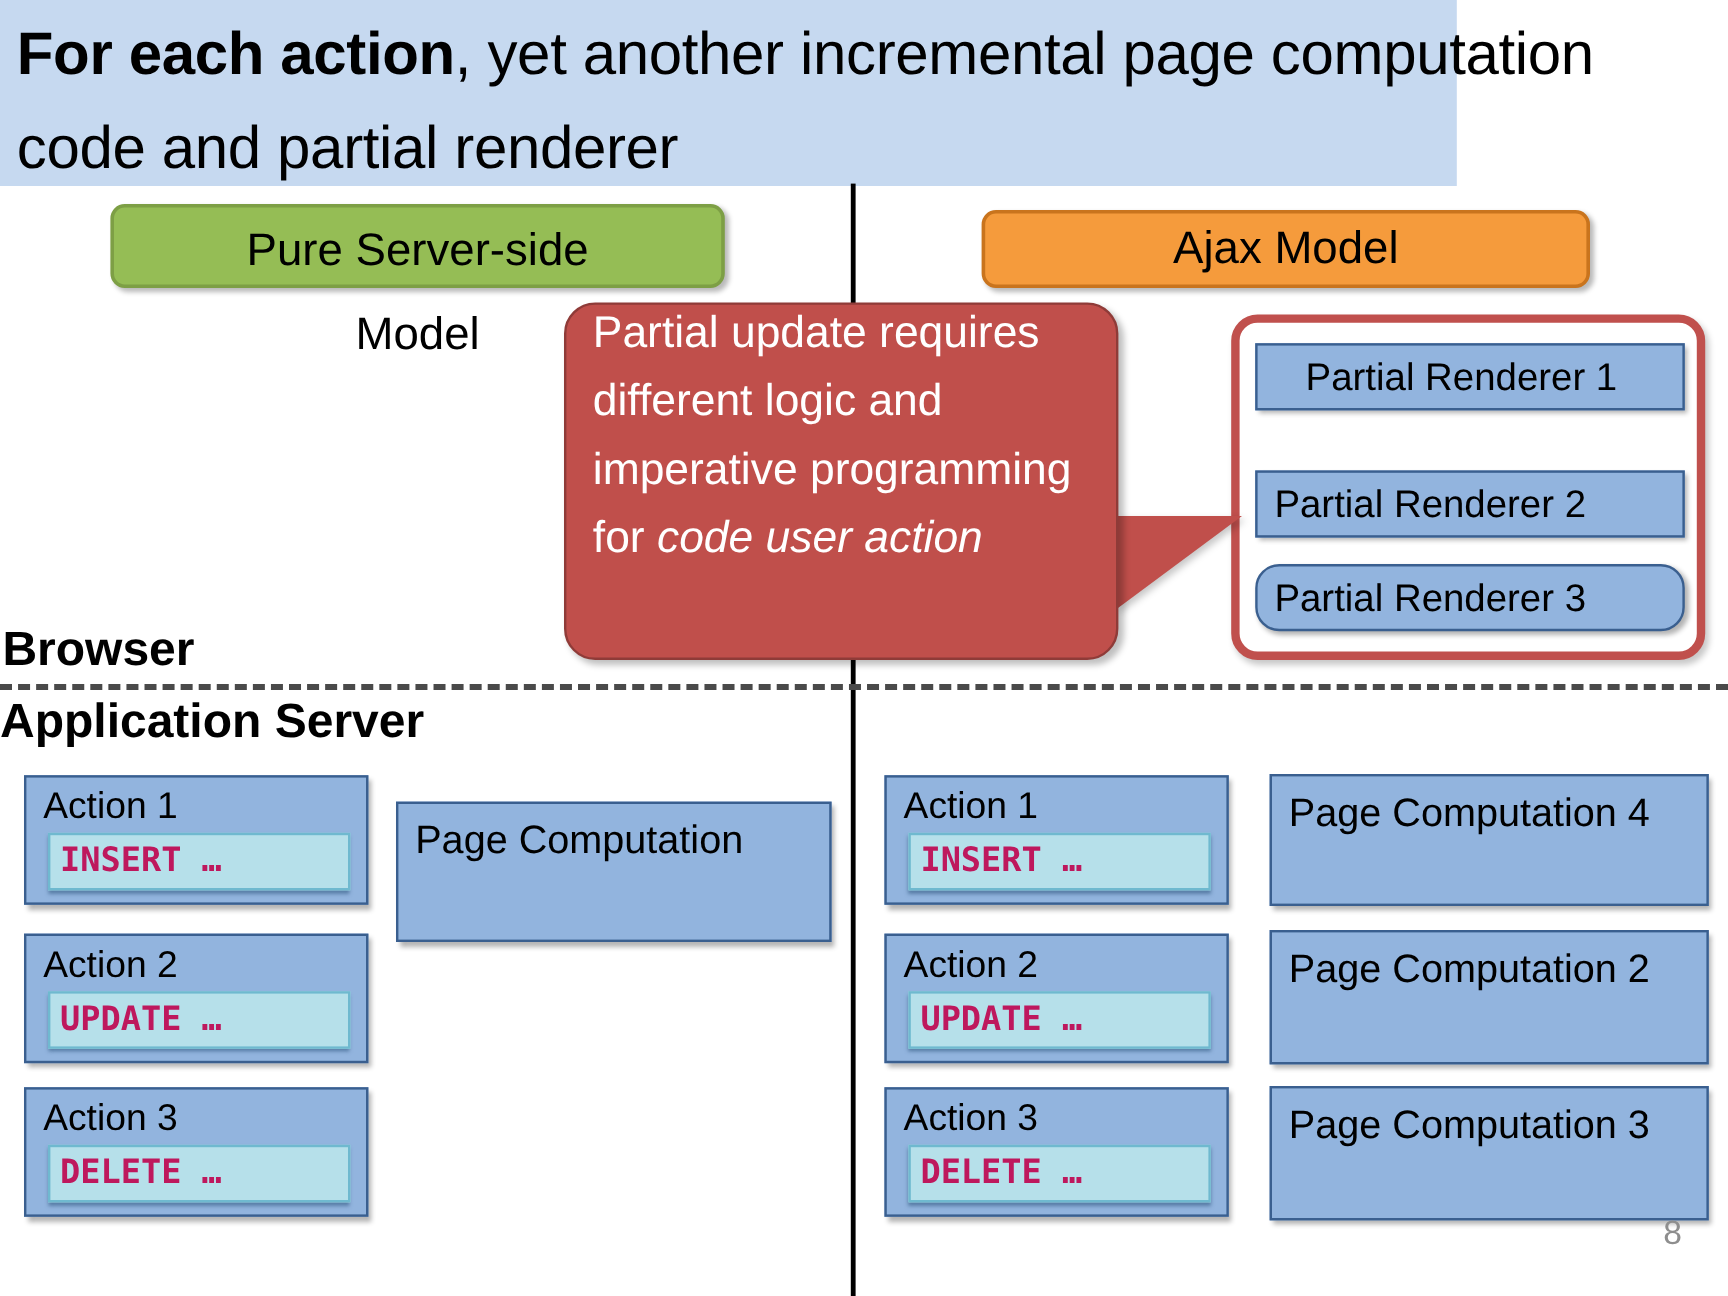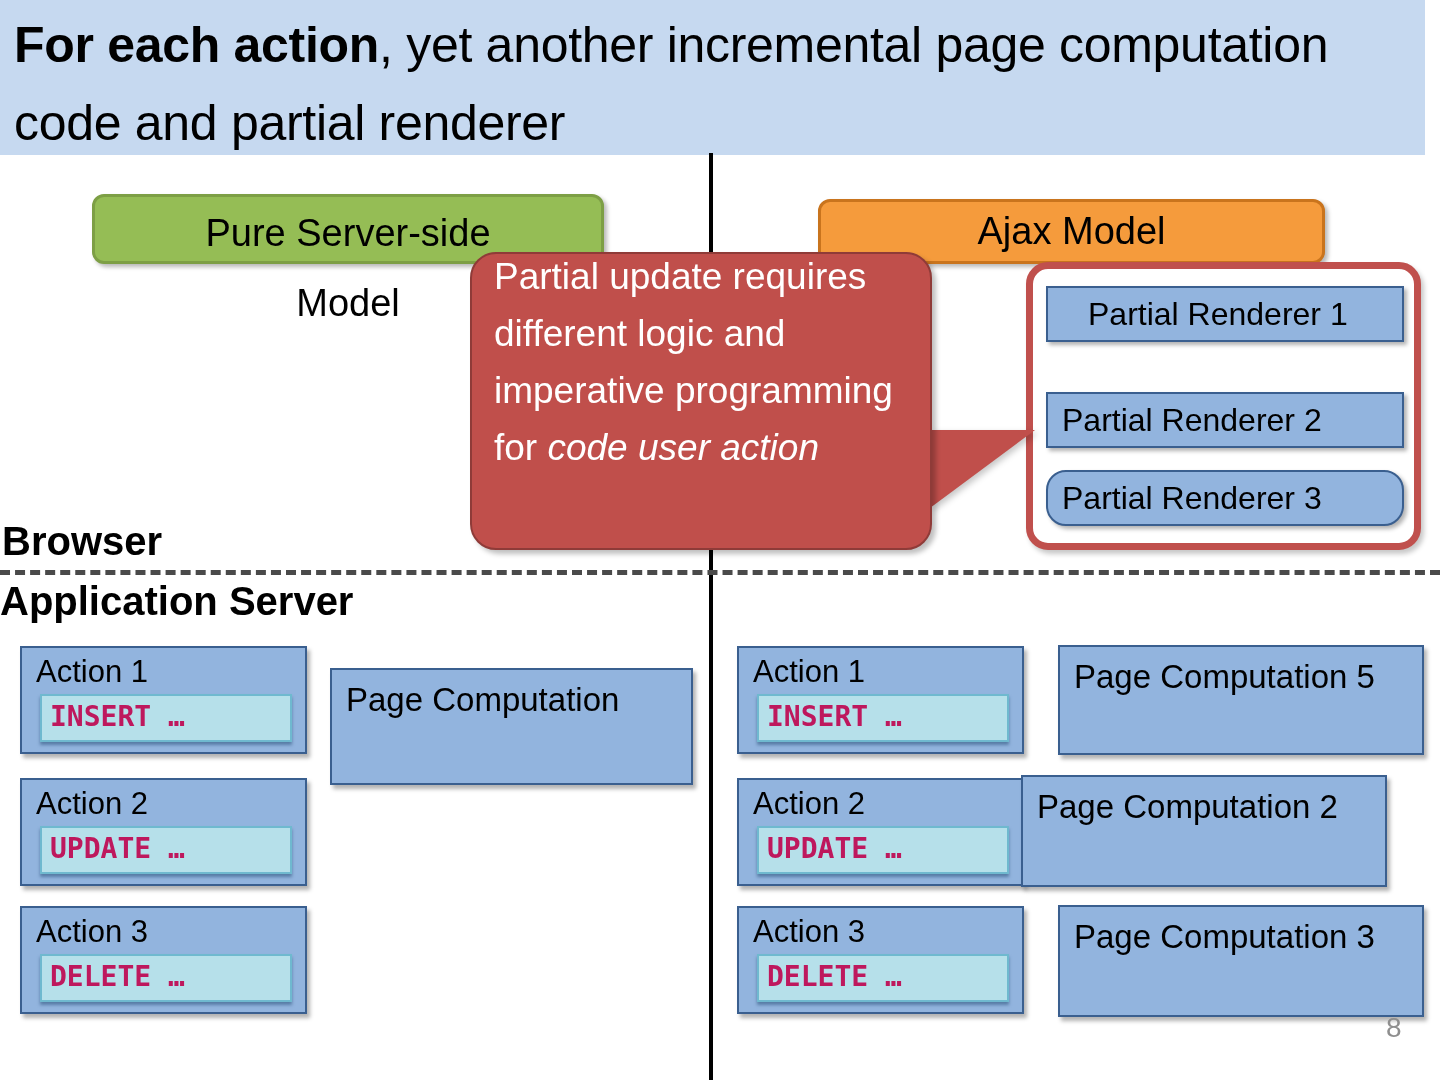--- a/index.html
+++ b/index.html
@@ -14,21 +14,21 @@
     overflow: hidden;
     font-family: "Liberation Sans", sans-serif;
     color: #000000;
   }
 
   
   #title-band {
     position: absolute;
     left: 0;
     top: 0;
-    width: 1425px;
+    width: 1214px;
     height: 155px;
     background: #c6d9f0;
   }
   #title-text {
     position: absolute;
     left: 14px;
     top: 6px;
     width: 1400px;
     font-size: 50px;
     line-height: 78px;
@@ -79,21 +79,20 @@
   
   .model-pill {
     position: absolute;
     border-radius: 12px;
     font-size: 38px;
     line-height: 62px;
     text-align: center;
     color: #000000;
     box-sizing: border-box;
     box-shadow: 3px 3px 4px rgba(0,0,0,0.28);
-    margin-top: 24px;
   }
   #pure-server-pill {
     left: 92px;
     top: 170px;
     width: 512px;
     height: 70px;
     background: #95bd55;
     border: 3px solid #7d9f45;
     overflow: visible;
   }
@@ -249,21 +248,21 @@
     height: 117px;
     margin-top: 23px;
   }
   #right-pagecomp-1 {
     left: 1058px;
     top: 645px;
     width: 366px;
     height: 110px;
   }
   #right-pagecomp-2 {
-    left: 1021px;
+    left: 1058px;
     top: 775px;
     width: 366px;
     height: 112px;
   }
   #right-pagecomp-3 {
     left: 1058px;
     top: 905px;
     width: 366px;
     height: 112px;
   }
@@ -326,17 +325,17 @@
   <div class="sql-chip">INSERT …</div>
 </div>
 <div class="action-box" id="right-action-2">
   <div class="action-title">Action 2</div>
   <div class="sql-chip">UPDATE …</div>
 </div>
 <div class="action-box" id="right-action-3">
   <div class="action-title">Action 3</div>
   <div class="sql-chip">DELETE …</div>
 </div>
-<div class="pagecomp-box" id="right-pagecomp-1">Page Computation 5</div>
+<div class="pagecomp-box" id="right-pagecomp-1">Page Computation 4</div>
 <div class="pagecomp-box" id="right-pagecomp-2">Page Computation 2</div>
 <div class="pagecomp-box" id="right-pagecomp-3">Page Computation 3</div>
 
 <div id="page-number">8</div>
 
 </body></html>

